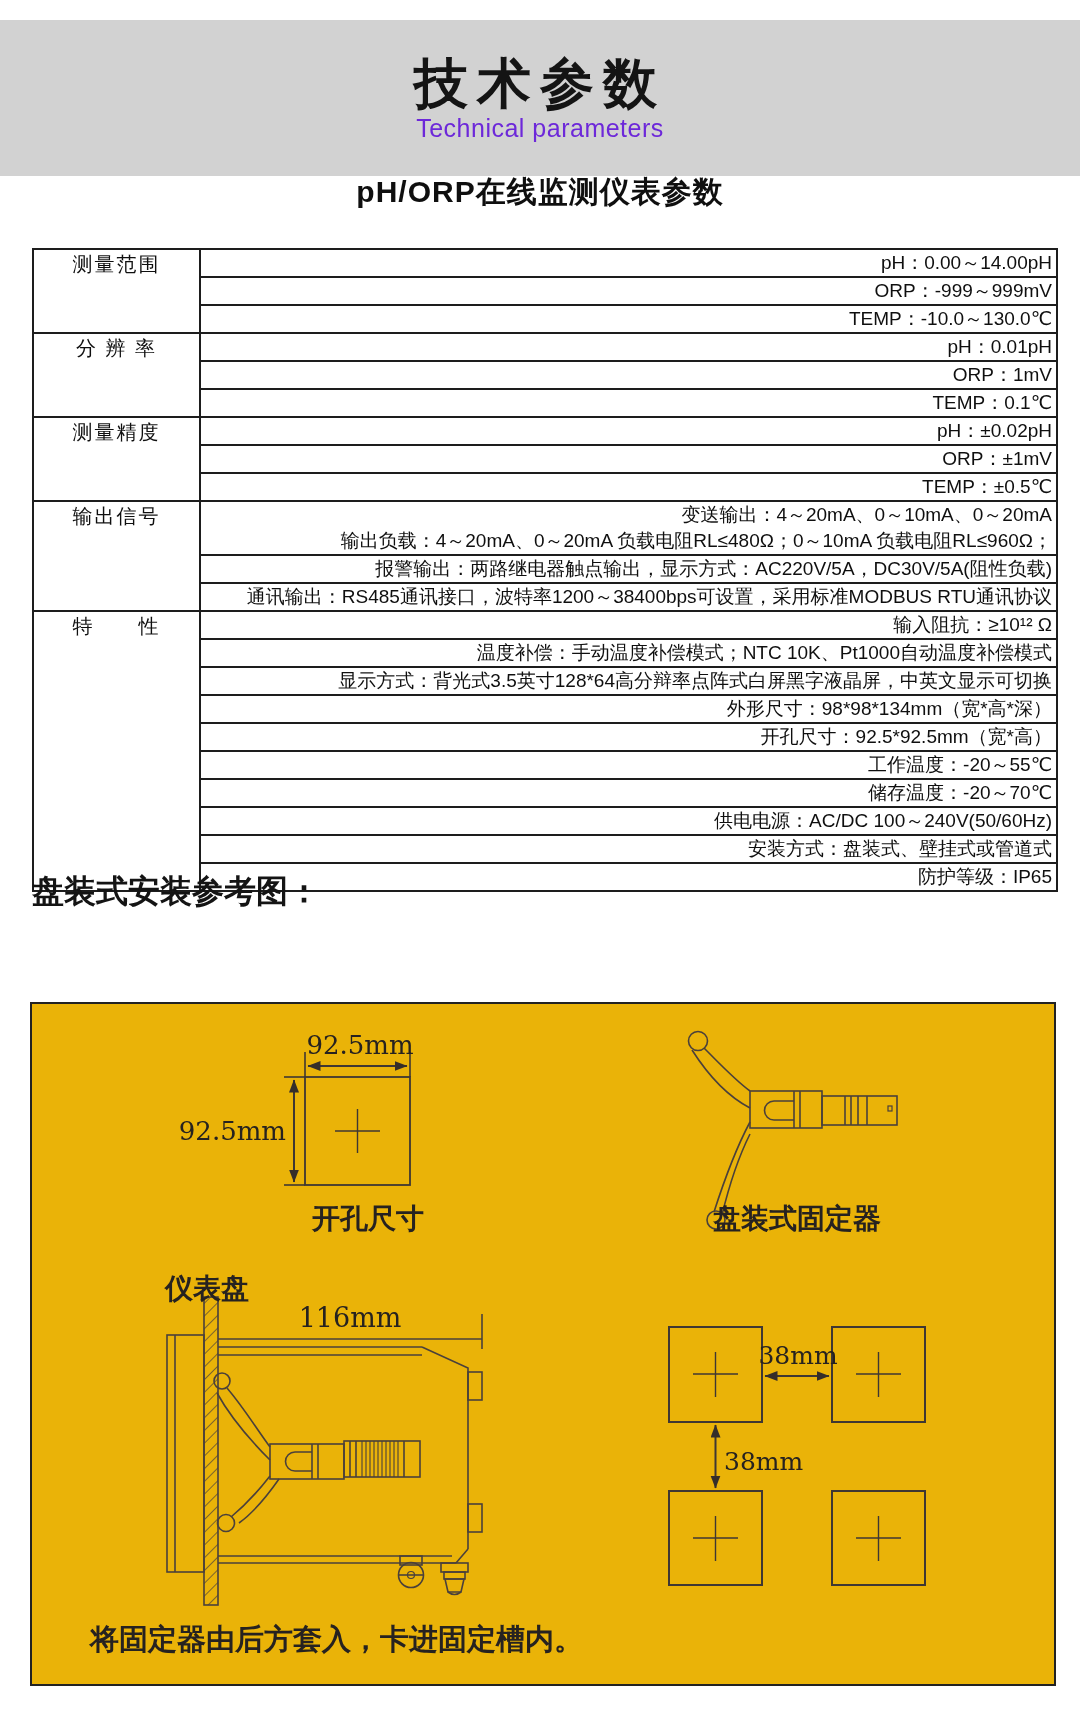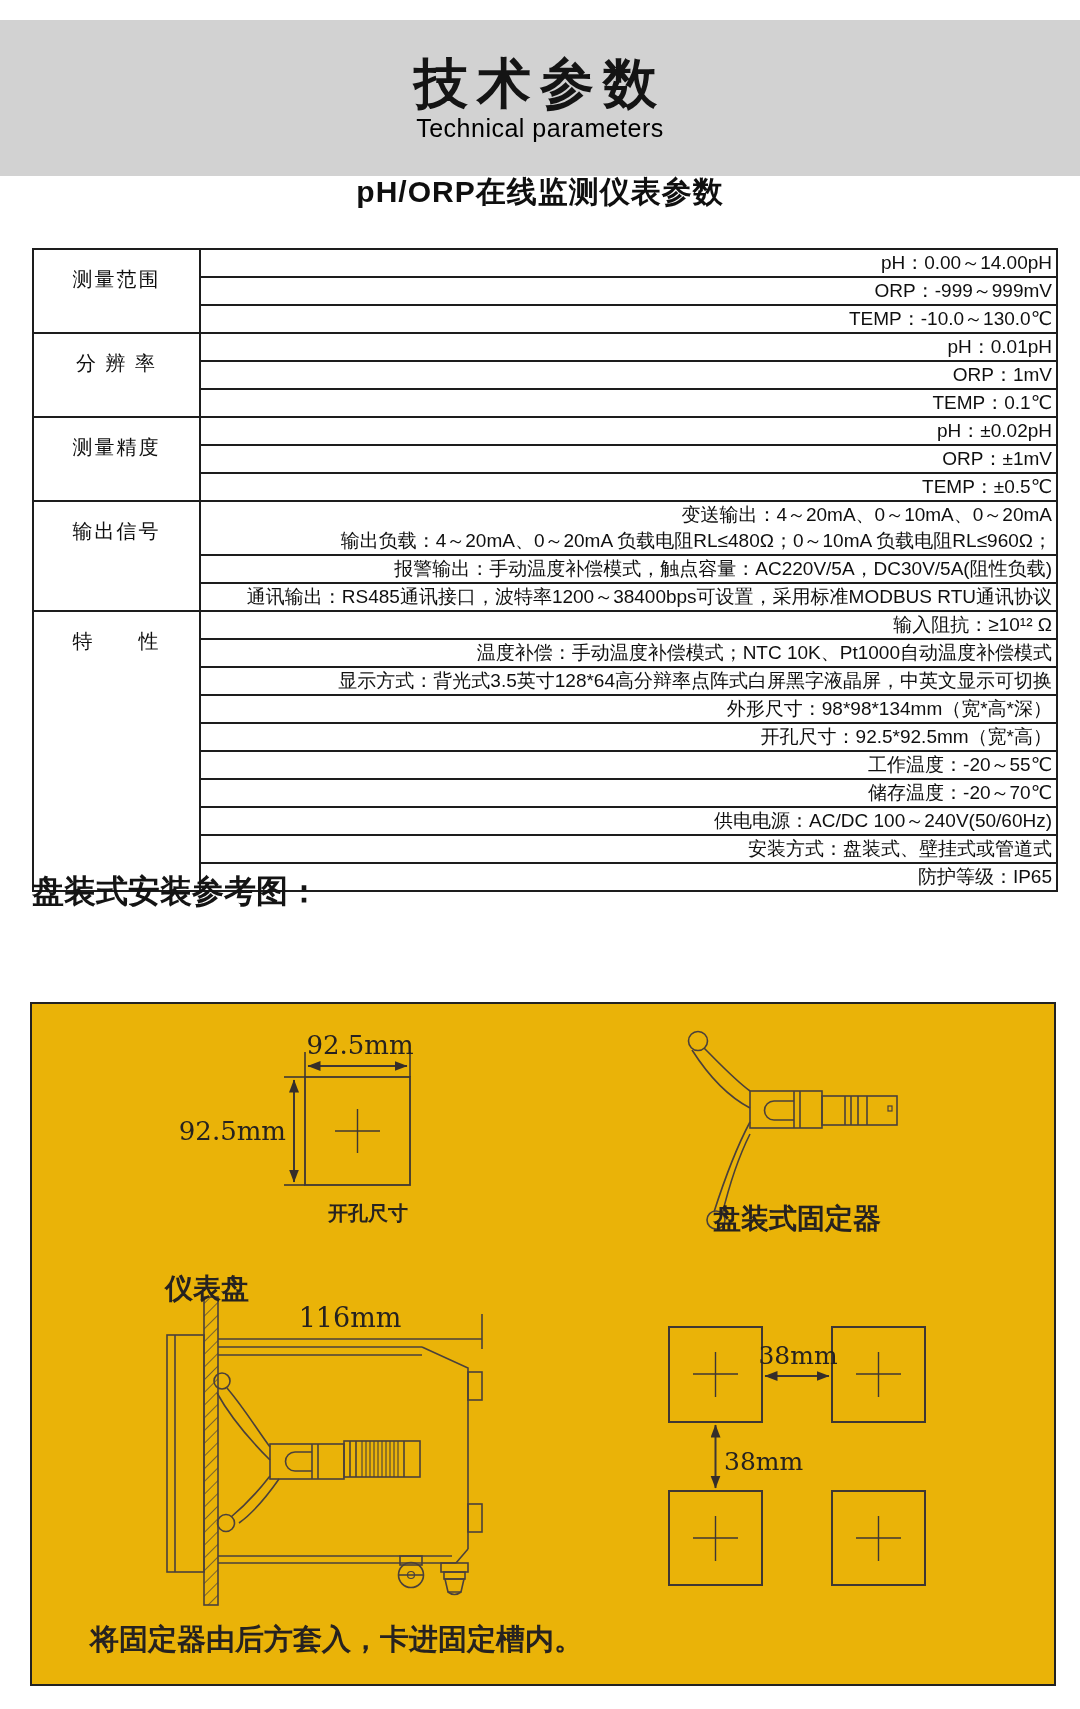--- a/index.html
+++ b/index.html
@@ -7,35 +7,35 @@
     position:relative;width:1080px;height:1709px;background:#ffffff;
     font-family:"Liberation Sans","DejaVu Sans",sans-serif;color:#111;
     overflow:hidden;
   }
   
   .band{
     position:absolute;left:0;top:20px;width:1080px;height:156px;background:#d2d2d2;
     display:flex;flex-direction:column;align-items:center;justify-content:center;
   }
   .band .t1{font-size:54px;font-weight:700;letter-spacing:9px;color:#141414;line-height:58px;}
-  .band .t2{font-size:25px;font-weight:400;color:#000000;letter-spacing:0.5px;margin-top:2px;}
+  .band .t2{font-size:25px;font-weight:400;color:#6d28d9;letter-spacing:0.5px;margin-top:2px;}
   
   .sec-title{
     position:absolute;left:0;top:172px;width:1080px;text-align:center;
     font-size:30px;font-weight:700;letter-spacing:1px;color:#0f0f0f;
   }
   
   table.spec{
     position:absolute;left:32px;top:248px;width:1026px;
     border-collapse:collapse;table-layout:fixed;
   }
   table.spec td{border:2px solid #1d1d1d;vertical-align:top;}
   td.t-label{
     width:163px;text-align:center;font-size:20px;font-weight:500;color:#0f0f0f;
-    letter-spacing:2px;padding-top:16px;line-height:26px;
+    letter-spacing:2px;padding-top:1px;line-height:26px;
   }
   td.t-value{padding:0 4px 0 14px;font-size:19px;font-weight:500;color:#0f0f0f;}
   td.t-value div{line-height:26px;white-space:nowrap;text-align:right;}
   
   .diag-heading{
     position:absolute;left:32px;top:870px;font-size:32px;font-weight:600;color:#141414;
   }
   .diag-box{
     position:absolute;left:30px;top:1002px;width:1022px;height:680px;
     border:2px solid #222;background:#eab308;
@@ -110,21 +110,21 @@
         </tr>
         <tr>
           <td class="t-label" rowspan="3">输出信号</td>
           <td class="t-value">
             <div>变送输出：4～20mA、0～10mA、0～20mA</div>
             <div>输出负载：4～20mA、0～20mA 负载电阻RL≤480Ω；0～10mA 负载电阻RL≤960Ω；</div>
           </td>
         </tr>
         <tr>
           <td class="t-value">
-            <div>报警输出：手动温度补偿模式，触点容量：AC220V/5A，DC30V/5A(阻性负载)</div>
+            <div>报警输出：两路继电器触点输出，显示方式：AC220V/5A，DC30V/5A(阻性负载)</div>
           </td>
         </tr>
         <tr>
           <td class="t-value">
             <div>通讯输出：RS485通讯接口，波特率1200～38400bps可设置，采用标准MODBUS RTU通讯协议</div>
           </td>
         </tr>
         <tr>
           <td class="t-label" rowspan="10">特　　性</td>
           <td class="t-value">
@@ -305,19 +305,19 @@
         </g>
 
         <line x1="733" y1="372" x2="797" y2="372" marker-start="url(#ah)" marker-end="url(#ah)"></line>
 
         <line x1="683.5" y1="421" x2="683.5" y2="484" marker-start="url(#ah)" marker-end="url(#ah)"></line>
       </g>
       <text x="766" y="360" text-anchor="middle" font-family="DejaVu Serif,serif" font-size="25" fill="#262220">38mm</text>
       <text x="692" y="466" text-anchor="start" font-family="DejaVu Serif,serif" font-size="25" fill="#262220">38mm</text>
     </svg>
 
-    <div class="dlabel c" style="left:256px;top:196px;width:160px;font-size:20px;">开孔尺寸</div>
+    <div class="dlabel c" style="left:256px;top:196px;width:160px;font-size:28px;">开孔尺寸</div>
     <div class="dlabel c" style="left:655px;top:196px;width:220px;font-size:28px;">盘装式固定器</div>
     <div class="dlabel" style="left:133px;top:266px;font-size:28px;">仪表盘</div>
     <div class="dlabel" style="left:58px;top:616px;font-size:29px;">将固定器由后方套入，卡进固定槽内。</div>
   </div>
 
 </div>
 
 </body></html>

